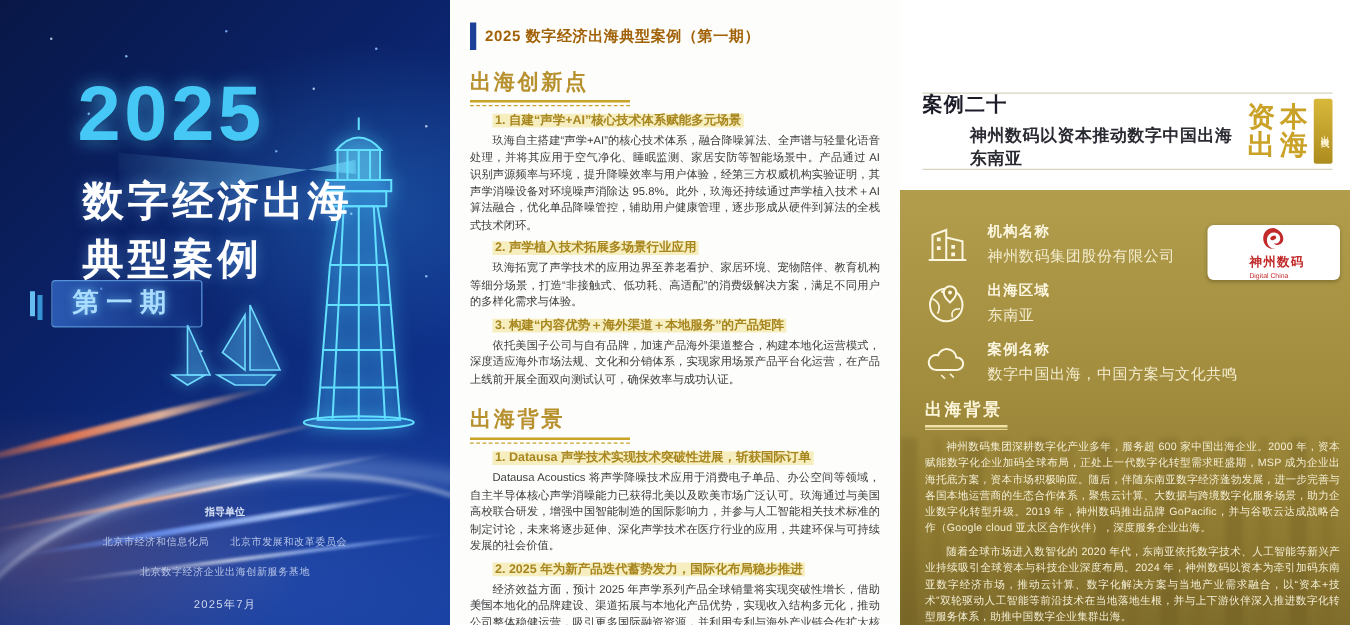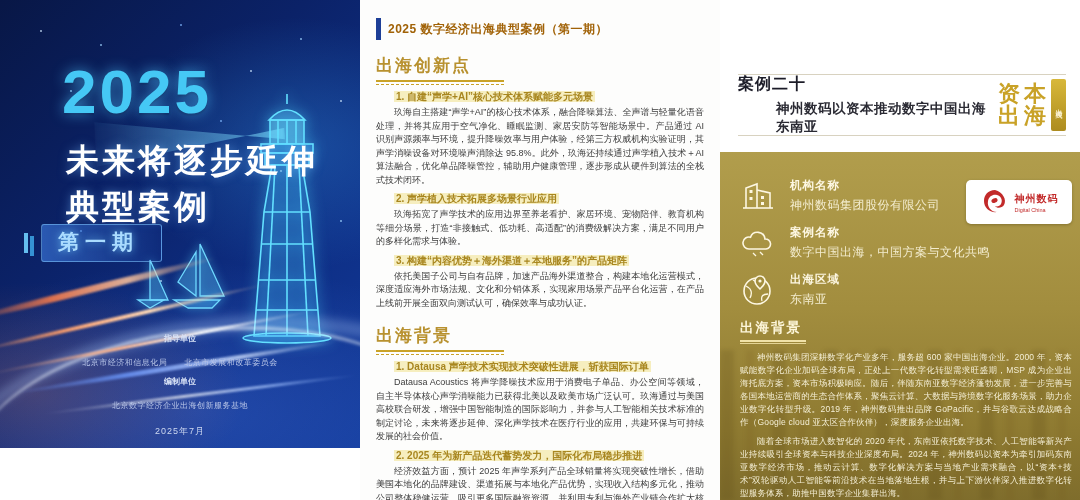--- a/index.html
+++ b/index.html
@@ -1,21 +1,21 @@
 <!DOCTYPE html>
 <html><head>
 <meta charset="utf-8">
 <style>
   * { margin:0; padding:0; box-sizing:border-box; }
   html,body { width:1080px; height:500px; overflow:hidden; background:#fff;
     font-family:"Liberation Sans","DejaVu Sans",sans-serif; }
   .spread { position:relative; width:1080px; height:500px; display:flex; }
 
   
-  .cover { position:relative; width:360px; height:448px; overflow:hidden;
+  .cover { position:relative; width:360px; height:500px; overflow:hidden;
     background:linear-gradient(135deg,#081746 0%,#0b2268 38%,#0e2f86 70%,#123a9a 100%);padding-left:36px; }
   .cover::before { content:""; position:absolute; inset:0;
     background:radial-gradient(ellipse 260px 180px at 82% 32%, rgba(60,170,255,.28), transparent 70%),
                radial-gradient(ellipse 300px 160px at 10% 88%, rgba(255,130,70,.20), transparent 70%),
                radial-gradient(ellipse 400px 200px at 55% 92%, rgba(90,140,255,.25), transparent 75%); }
   .stars { position:absolute; top:30px; left:40px; width:2px; height:2px; background:#cfe9ff; border-radius:50%;
     box-shadow:60px 14px 0 #9fd4ff, 140px -6px 0 #7fb8ff, 210px 40px 0 #cfe9ff, 260px 8px 0 #9fd4ff,
       300px 70px 0 #cfe9ff, 180px 90px 0 #7fb8ff, 90px 120px 0 #9fd4ff, 240px 140px 0 #cfe9ff,
       40px 200px 0 #7fb8ff, 300px 190px 0 #9fd4ff, 120px 250px 0 #cfe9ff, 30px 60px 0 #9fd4ff; opacity:.8; }
   .cover-year { position:absolute; left:62px; top:56px; font-size:62px; font-weight:bold; letter-spacing:3px;
@@ -83,21 +83,21 @@
   .mode-ribbon span { writing-mode:vertical-rl; font-size:7px; color:#fdf6d8; letter-spacing:1px; }
   .gold { position:absolute; left:0; right:0; top:152px; bottom:0; padding:26px 8px 0 20px;
     background:linear-gradient(180deg,#b19d4c 0%, #a28d3e 45%, #8e7a31 80%, #7f6d2c 100%); }
   .gold::before { content:""; position:absolute; left:0; right:0; bottom:0; height:150px; opacity:.35; filter:blur(2px);
     background:repeating-linear-gradient(90deg, rgba(90,70,20,.55) 0 14px, transparent 14px 26px, rgba(120,90,30,.45) 26px 34px, transparent 34px 52px); }
   .info-item { display:flex; align-items:flex-start; margin-bottom:11px; position:relative; }
   .info-icon { width:36px; height:36px; flex:0 0 36px; margin-right:14px; }
   .info-label { font-size:11.5px; font-weight:bold; color:#fdf7e2; letter-spacing:1px; }
   .info-value { font-size:12px; color:#f3ecce; margin-top:4px; letter-spacing:.5px; }
   .logo-box { position:absolute; right:0; top:2px; width:106px; height:44px; background:#fff; border-radius:5px;
-    display:flex; align-items:center; justify-content:center; box-shadow:0 1px 3px rgba(60,50,10,.35); }
+    display:flex; align-items:center; justify-content:center; box-shadow:0 1px 3px rgba(60,50,10,.35);flex-direction:column; }
   .logo-text { margin-left:5px; }
   .logo-cn { font-size:10px; font-weight:bold; color:#c22a2a; letter-spacing:1px; }
   .logo-en { font-size:5.5px; color:#c22a2a; margin-top:1px; }
   .bg-head { margin-top:10px; font-size:13.5px; font-weight:bold; color:#fdf6da; letter-spacing:2px; position:relative; }
   .bg-underline { width:66px; height:4px; margin-top:3px; border-top:2px solid #f0e2a8; border-bottom:1px solid #e4d495; }
   .bg-para { position:relative; font-size:8.5px; color:#f4eed4; line-height:1.52; text-align:justify;
     text-indent:17px; margin-top:7px; letter-spacing:.2px; }
 </style>
 </head>
 <body>
@@ -143,32 +143,31 @@
     <div class="road"></div>
     <div class="road2"></div>
     <div class="streak s1"></div>
     <div class="streak s2"></div>
     <div class="streak s3"></div>
     <div class="streak s4"></div>
     <div class="streak s5"></div>
 
     <div class="cover-year">2025</div>
     <div class="cover-title">
-      <div>未来将逐步延伸</div>
+      <div>数字经济出海</div>
       <div>典型案例</div>
     </div>
     <div class="issue-badge">
       <div class="issue-ticks"></div>
       <div class="issue-box">第一期</div>
     </div>
 
     <div class="cover-footer">
       <div class="cf-label">指导单位</div>
       <div class="cf-line">北京市经济和信息化局　　北京市发展和改革委员会</div>
-      <div class="cf-label">编制单位</div>
       <div class="cf-line">北京数字经济企业出海创新服务基地</div>
       <div class="cf-date">2025年7月</div>
     </div>
   </section>
 
   <section class="page-mid">
     <div class="mid-header">
       <div class="mid-header-bar"></div>
       <div class="mid-header-text">2025 数字经济出海典型案例（第一期）</div>
     </div>
@@ -241,45 +240,45 @@
           <div class="logo-text">
             <div class="logo-cn">神州数码</div>
             <div class="logo-en">Digital China</div>
           </div>
         </div>
       </div>
 
       <div class="info-item">
         <svg class="info-icon" viewBox="0 0 36 36">
           <g stroke="#fdf7e2" stroke-width="1.6" fill="none">
-            <path d="M9,24 a6,6 0 1 1 1.5,-11.8 a7.5,7.5 0 0 1 14.5,1.8 a5,5 0 0 1 1,10 L10,24 Z"></path>
-            <path d="M13,28 l3,3 M20,27 l3,3" stroke-width="1.3"></path>
-          </g>
-        </svg>
-        <div>
-          <div class="info-label">案例名称</div>
-          <div class="info-value">数字中国出海，中国方案与文化共鸣</div>
-        </div>
-      </div>
-
-      <div class="info-item">
-        <svg class="info-icon" viewBox="0 0 36 36">
-          <g stroke="#fdf7e2" stroke-width="1.6" fill="none">
             <circle cx="17" cy="19" r="13"></circle>
             <path d="M6,14 Q14,18 10,26 M22,29 Q20,22 28,22 M13,8 Q18,12 24,9" stroke-width="1.3"></path>
             <path d="M20,4 a5,5 0 0 1 5,5 c0,3.5 -5,8 -5,8 c0,0 -5,-4.5 -5,-8 a5,5 0 0 1 5,-5 Z" fill="#a28d3e"></path>
             <circle cx="20" cy="9" r="1.6" fill="#fdf7e2" stroke="none"></circle>
           </g>
         </svg>
         <div>
           <div class="info-label">出海区域</div>
           <div class="info-value">东南亚</div>
         </div>
       </div>
 
+      <div class="info-item">
+        <svg class="info-icon" viewBox="0 0 36 36">
+          <g stroke="#fdf7e2" stroke-width="1.6" fill="none">
+            <path d="M9,24 a6,6 0 1 1 1.5,-11.8 a7.5,7.5 0 0 1 14.5,1.8 a5,5 0 0 1 1,10 L10,24 Z"></path>
+            <path d="M13,28 l3,3 M20,27 l3,3" stroke-width="1.3"></path>
+          </g>
+        </svg>
+        <div>
+          <div class="info-label">案例名称</div>
+          <div class="info-value">数字中国出海，中国方案与文化共鸣</div>
+        </div>
+      </div>
+
       <div class="bg-head">出海背景</div>
       <div class="bg-underline"></div>
       <p class="bg-para">神州数码集团深耕数字化产业多年，服务超 600 家中国出海企业。2000 年，资本赋能数字化企业加码全球布局，正处上一代数字化转型需求旺盛期，MSP 成为企业出海托底方案，资本市场积极响应。随后，伴随东南亚数字经济蓬勃发展，进一步完善与各国本地运营商的生态合作体系，聚焦云计算、大数据与跨境数字化服务场景，助力企业数字化转型升级。2019 年，神州数码推出品牌 GoPacific，并与谷歌云达成战略合作（Google cloud 亚太区合作伙伴），深度服务企业出海。</p>
       <p class="bg-para">随着全球市场进入数智化的 2020 年代，东南亚依托数字技术、人工智能等新兴产业持续吸引全球资本与科技企业深度布局。2024 年，神州数码以资本为牵引加码东南亚数字经济市场，推动云计算、数字化解决方案与当地产业需求融合，以“资本+技术”双轮驱动人工智能等前沿技术在当地落地生根，并与上下游伙伴深入推进数字化转型服务体系，助推中国数字企业集群出海。</p>
     </div>
   </section>
 
 </div>
 
 </body></html>

